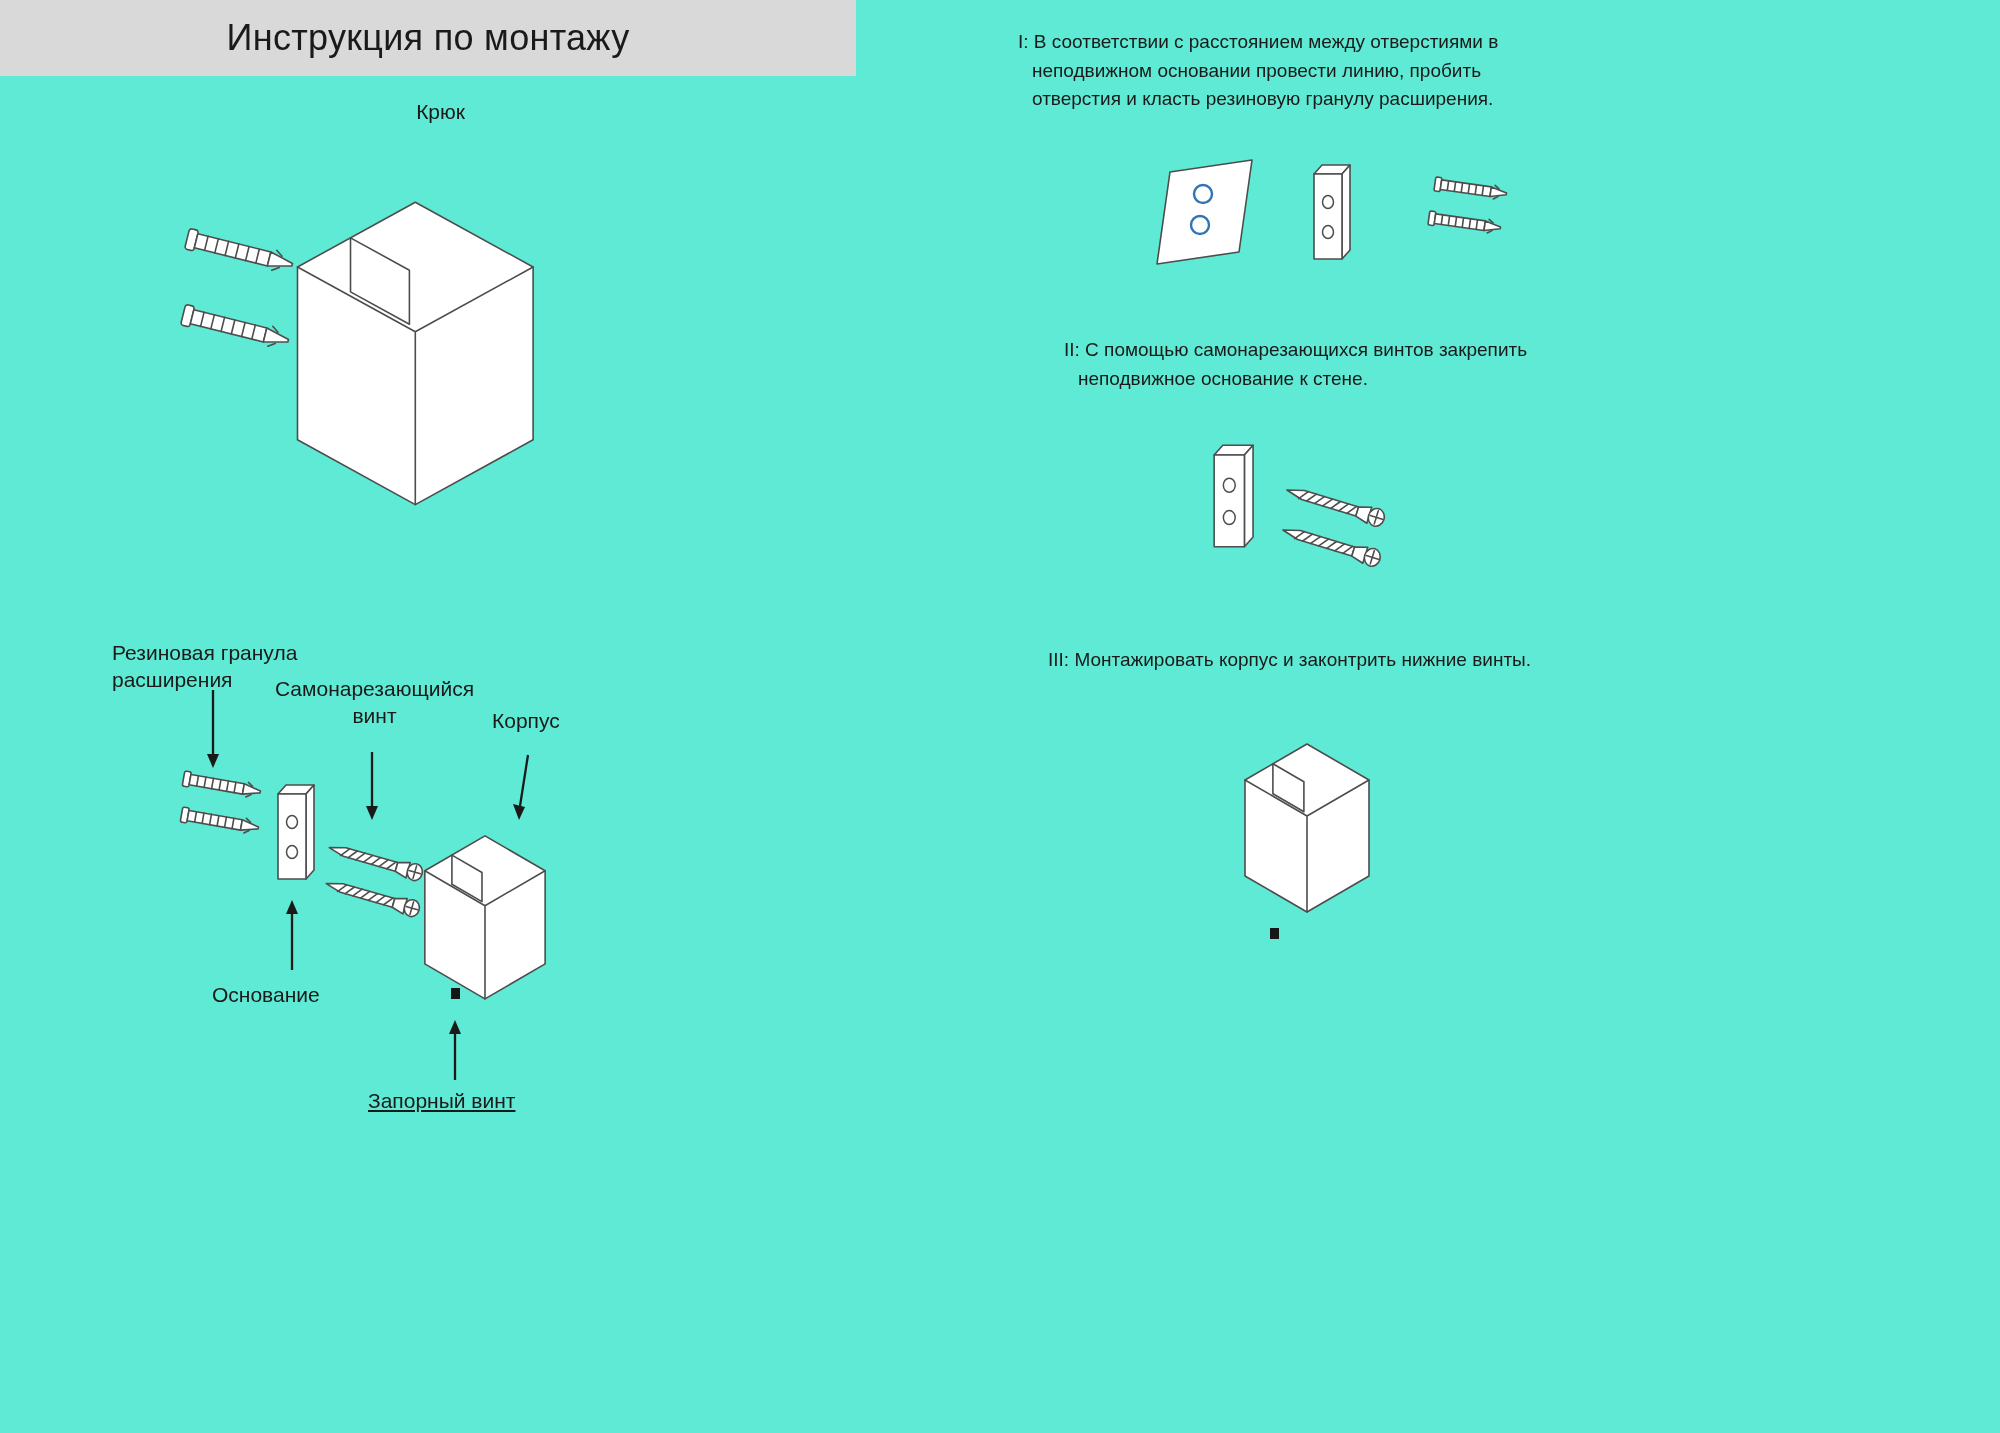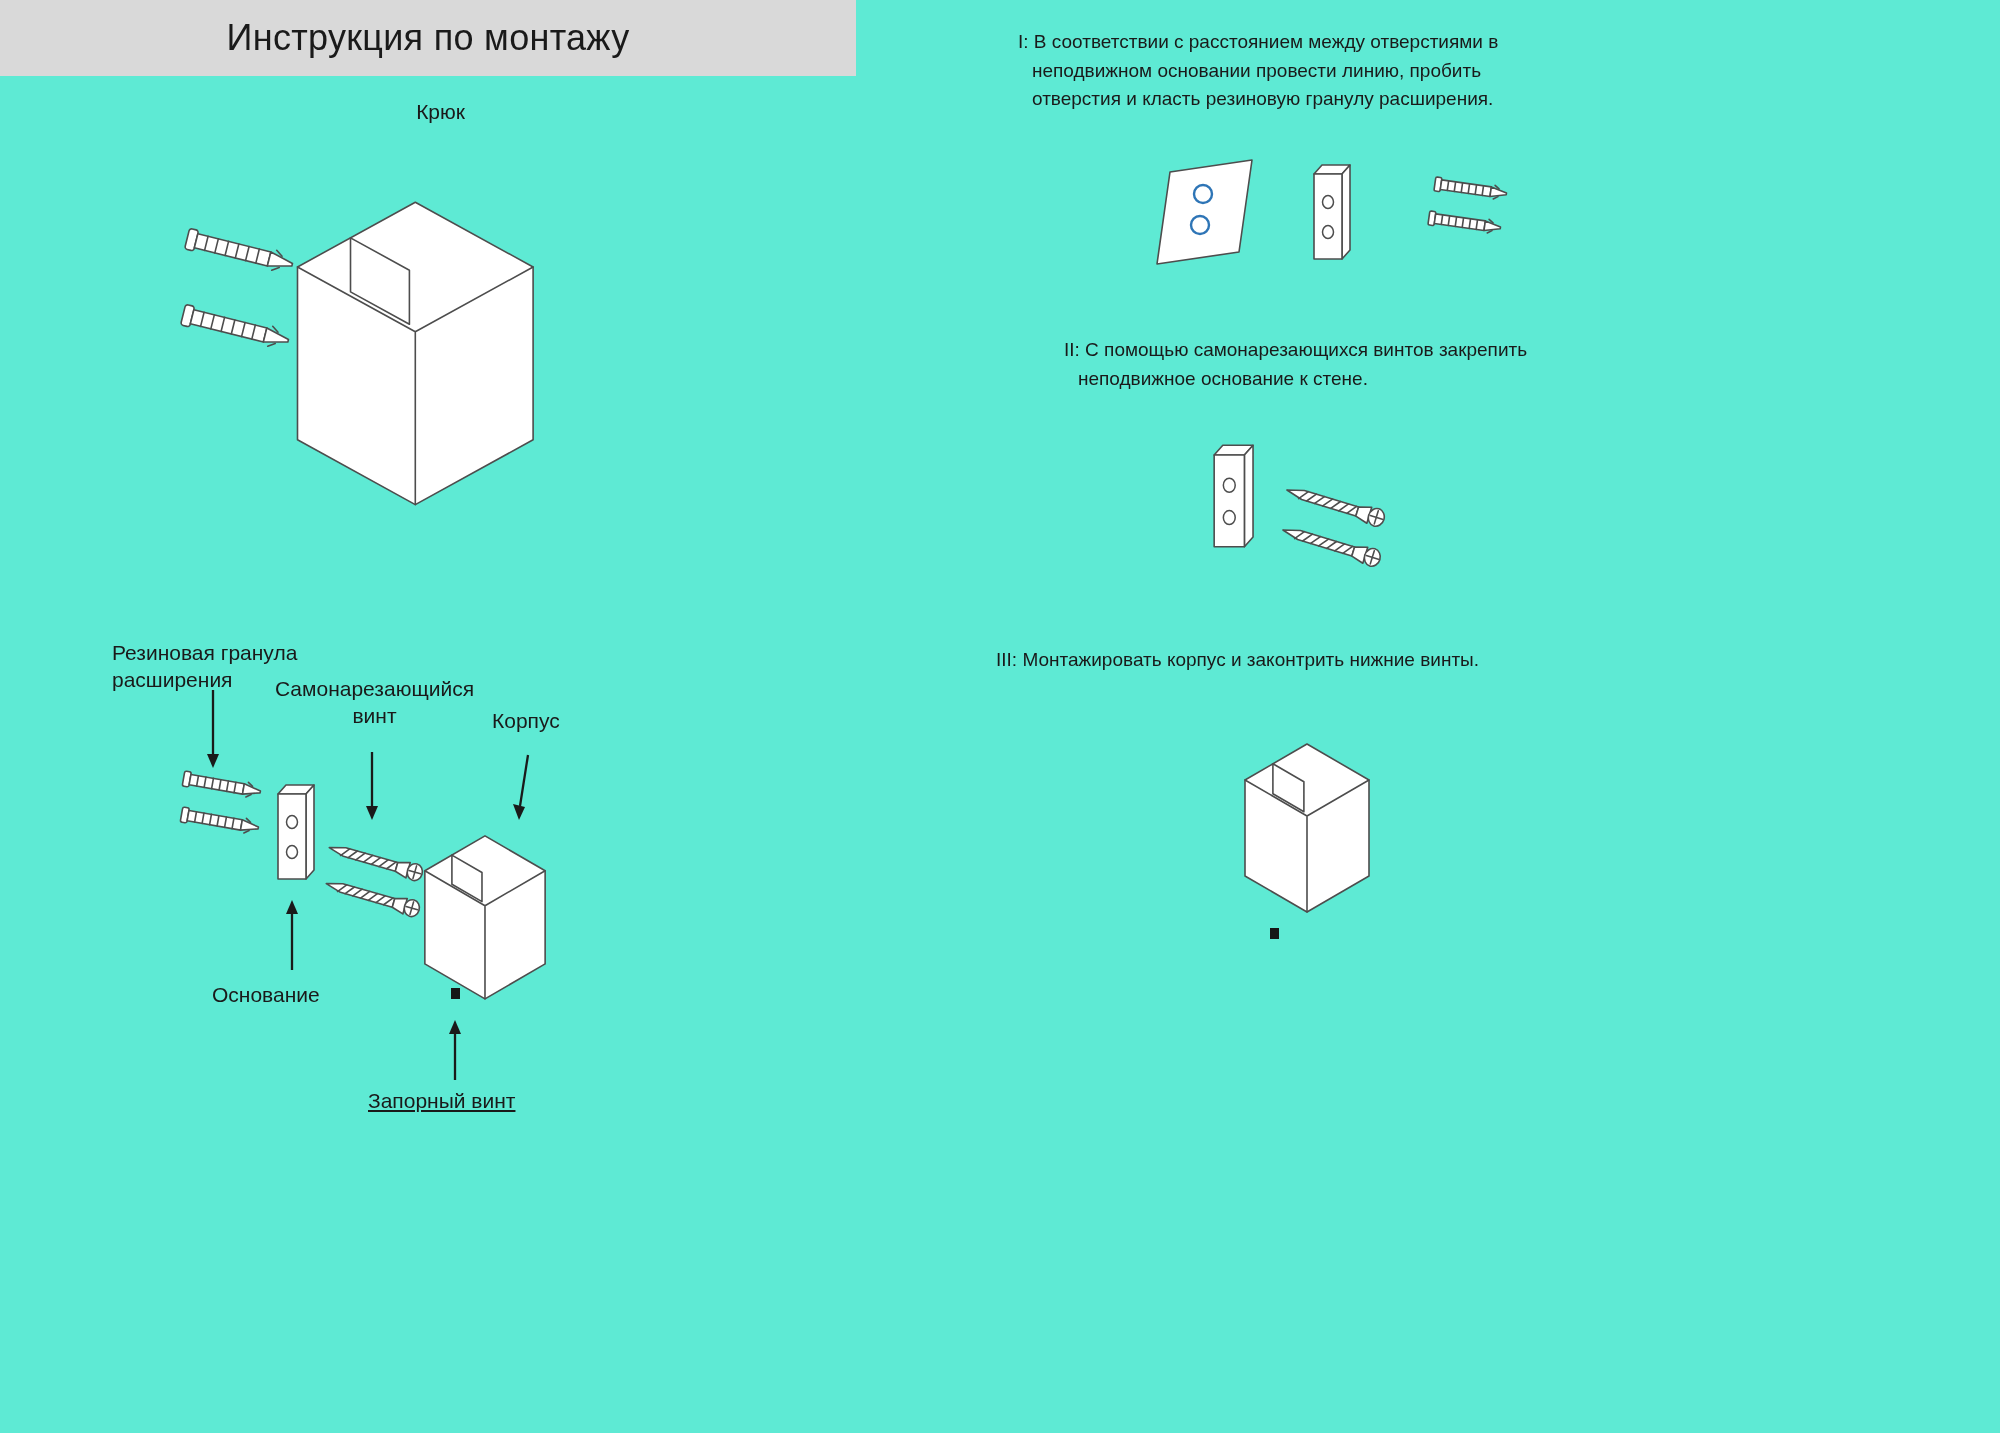--- a/index.html
+++ b/index.html
@@ -149,20 +149,20 @@
   </svg>
 
   <div class="step-text" style="left:1064px; top:336px; width:520px;">II: С помощью самонарезающихся винтов закрепить неподвижное основание к стене.</div>
 
   <svg class="diagram" style="left:1198px; top:428px;" width="280" height="180" viewBox="0 0 280 180">
     <use href="#plate" transform="translate(14,14) scale(1.08)"></use>
     <use href="#screw" transform="translate(92,52) rotate(17) scale(1.05)"></use>
     <use href="#screw" transform="translate(88,92) rotate(17) scale(1.05)"></use>
   </svg>
 
-  <div class="step-text nowrap" style="left:996px; top:646px; width:580px;">III: Монтажировать корпус и законтрить нижние винты.</div>
+  <div class="step-text nowrap" style="left:1048px; top:646px; width:580px;">III: Монтажировать корпус и законтрить нижние винты.</div>
 
   <svg class="diagram" style="left:1228px; top:728px;" width="220" height="230" viewBox="0 0 220 230">
     <use href="#hookbody" transform="translate(12,12)"></use>
     <rect class="sq" x="42" y="200" width="9" height="11"></rect>
   </svg>
 
 </div>
 
 </body></html>

